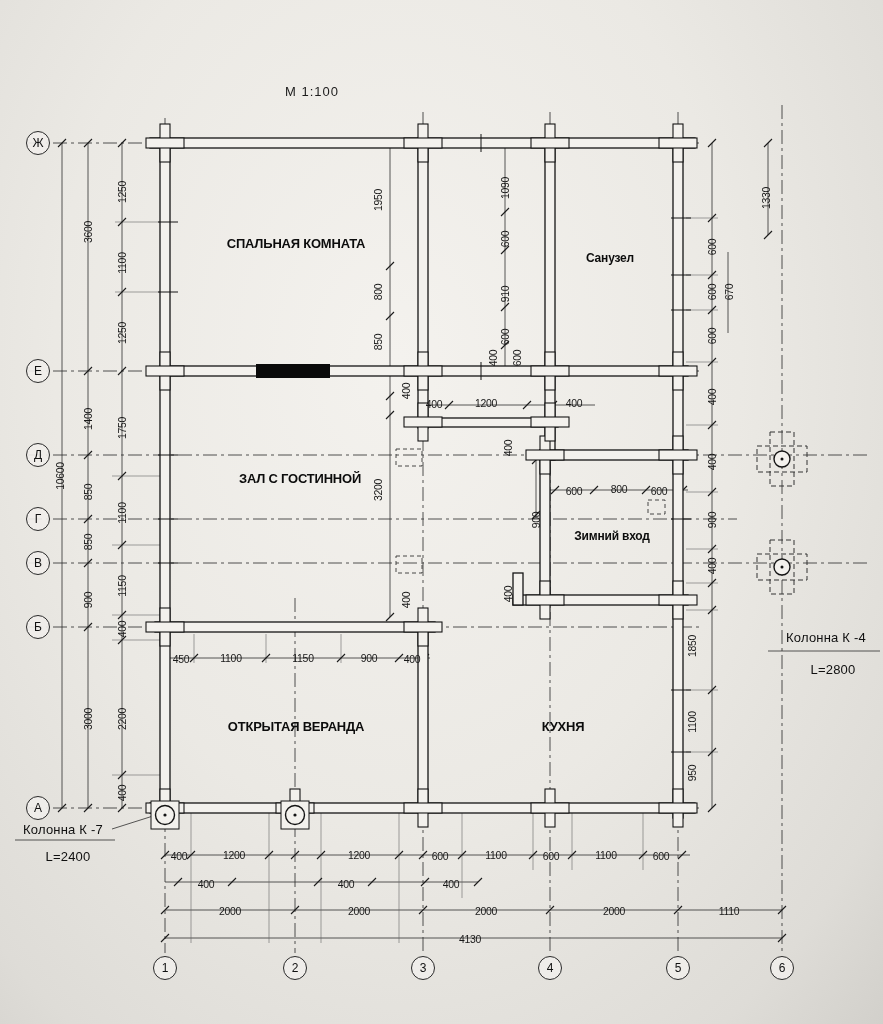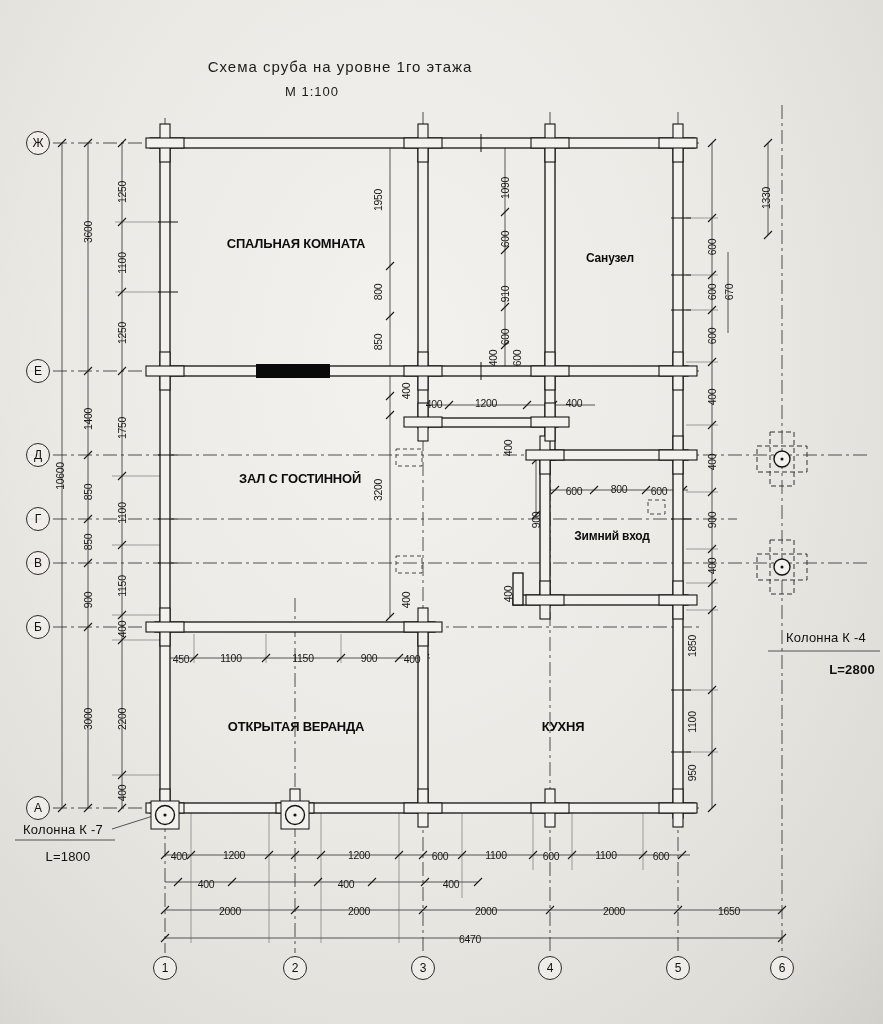--- a/index.html
+++ b/index.html
@@ -243,21 +243,20 @@
         <rect x="770" y="540" width="24" height="54"></rect>
         <rect x="757" y="554" width="50" height="26"></rect>
       </g>
       <circle cx="782" cy="459" r="8" stroke="#141414" stroke-width="1.4" fill="#f3f1ed"></circle>
       <circle cx="782" cy="459" r="1.5" fill="#141414" stroke="none"></circle>
       <circle cx="782" cy="567" r="8" stroke="#141414" stroke-width="1.4" fill="#f3f1ed"></circle>
       <circle cx="782" cy="567" r="1.5" fill="#141414" stroke="none"></circle>
     </g>
   </svg>
 
-  <div class="title" style="left:340px;top:66px">Схема сруба на уровне  1го этажа</div>
   <div class="subtitle" style="left:312px;top:91px">М 1:100</div>
 
   <div class="layer" id="dim-layer">
       <div class="dim vert" style="left: 122px; top: 192px;">1250</div>
       <div class="dim vert" style="left: 88px; top: 232px;">3600</div>
       <div class="dim vert" style="left: 122px; top: 263px;">1100</div>
       <div class="dim vert" style="left: 122px; top: 333px;">1250</div>
       <div class="dim vert" style="left: 88px; top: 419px;">1400</div>
       <div class="dim vert" style="left: 122px; top: 428px;">1750</div>
       <div class="dim vert" style="left: 60px; top: 476px;">10600</div>
@@ -316,36 +315,36 @@
       <div class="dim" style="left: 551px; top: 856px;">600</div>
       <div class="dim" style="left: 606px; top: 855px;">1100</div>
       <div class="dim" style="left: 661px; top: 856px;">600</div>
       <div class="dim" style="left: 206px; top: 884px;">400</div>
       <div class="dim" style="left: 346px; top: 884px;">400</div>
       <div class="dim" style="left: 451px; top: 884px;">400</div>
       <div class="dim" style="left: 230px; top: 911px;">2000</div>
       <div class="dim" style="left: 359px; top: 911px;">2000</div>
       <div class="dim" style="left: 486px; top: 911px;">2000</div>
       <div class="dim" style="left: 614px; top: 911px;">2000</div>
-      <div class="dim" style="left: 729px; top: 911px;">1650</div>
-      <div class="dim" style="left: 470px; top: 939px;">6470</div>
+      <div class="dim" style="left: 729px; top: 911px;">1110</div>
+      <div class="dim" style="left: 470px; top: 939px;">4130</div>
     </div>
   <div class="layer" id="room-layer">
       <div class="room" style="left: 296px; top: 243px;">СПАЛЬНАЯ КОМНАТА</div>
       <div class="room small" style="left: 610px; top: 258px;">Санузел</div>
       <div class="room" style="left: 300px; top: 478px;">ЗАЛ С ГОСТИННОЙ</div>
       <div class="room small" style="left: 612px; top: 536px;">Зимний вход</div>
       <div class="room" style="left: 296px; top: 726px;">ОТКРЫТАЯ ВЕРАНДА</div>
       <div class="room" style="left: 563px; top: 726px;">КУХНЯ</div>
     </div>
   <div class="layer" id="note-layer">
       <div class="note" style="left: 63px; top: 829px;">Колонна К -7</div>
-      <div class="note" style="left: 68px; top: 856px;">L=1800</div>
+      <div class="note" style="left: 68px; top: 856px;">L=2400</div>
       <div class="note" style="left: 826px; top: 637px;">Колонна К -4</div>
-      <div class="note" style="left: 852px; top: 669px; font-weight: bold;">L=2800</div>
+      <div class="note" style="left: 833px; top: 669px;">L=2800</div>
     </div>
   <div class="layer" id="axis-layer">
       <div class="bubble" style="left: 38px; top: 143px;">Ж</div>
       <div class="bubble" style="left: 38px; top: 371px;">Е</div>
       <div class="bubble" style="left: 38px; top: 455px;">Д</div>
       <div class="bubble" style="left: 38px; top: 519px;">Г</div>
       <div class="bubble" style="left: 38px; top: 563px;">В</div>
       <div class="bubble" style="left: 38px; top: 627px;">Б</div>
       <div class="bubble" style="left: 38px; top: 808px;">А</div>
       <div class="bubble" style="left: 165px; top: 968px;">1</div>

